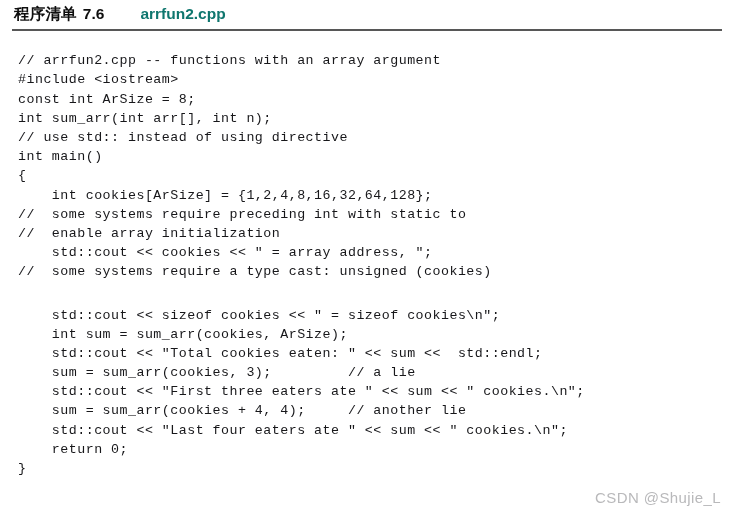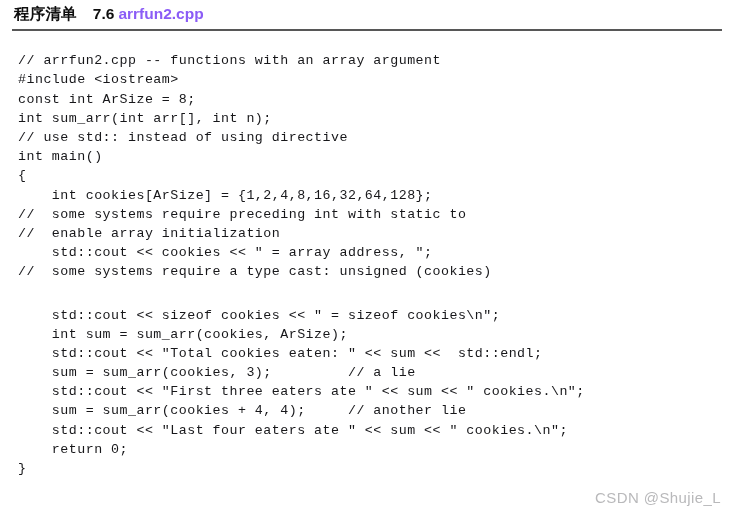--- a/index.html
+++ b/index.html
@@ -39,29 +39,29 @@
     font-size: 15.5px;
     font-weight: 700;
     color: #0e0e0e;
     letter-spacing: 0.2px;
   }
   .listing-title-num {
     font-family: "Liberation Sans", sans-serif;
     font-size: 15.5px;
     font-weight: 700;
     color: #0e0e0e;
-    margin-left: 16px;
+    margin-left: 6px;
     text-align: center;
   }
   .listing-title-file {
     font-family: "Liberation Sans", sans-serif;
     font-size: 15.5px;
     font-weight: 700;
-    color: #8b5cf6;
-    margin-left: 4px;
+    color: #0f766e;
+    margin-left: 36px;
   }
 
   
   .divider {
     position: absolute;
     left: 12px;
     top: 29px;
     width: 710px;
     height: 2px;
     background: #3a3a3a;

